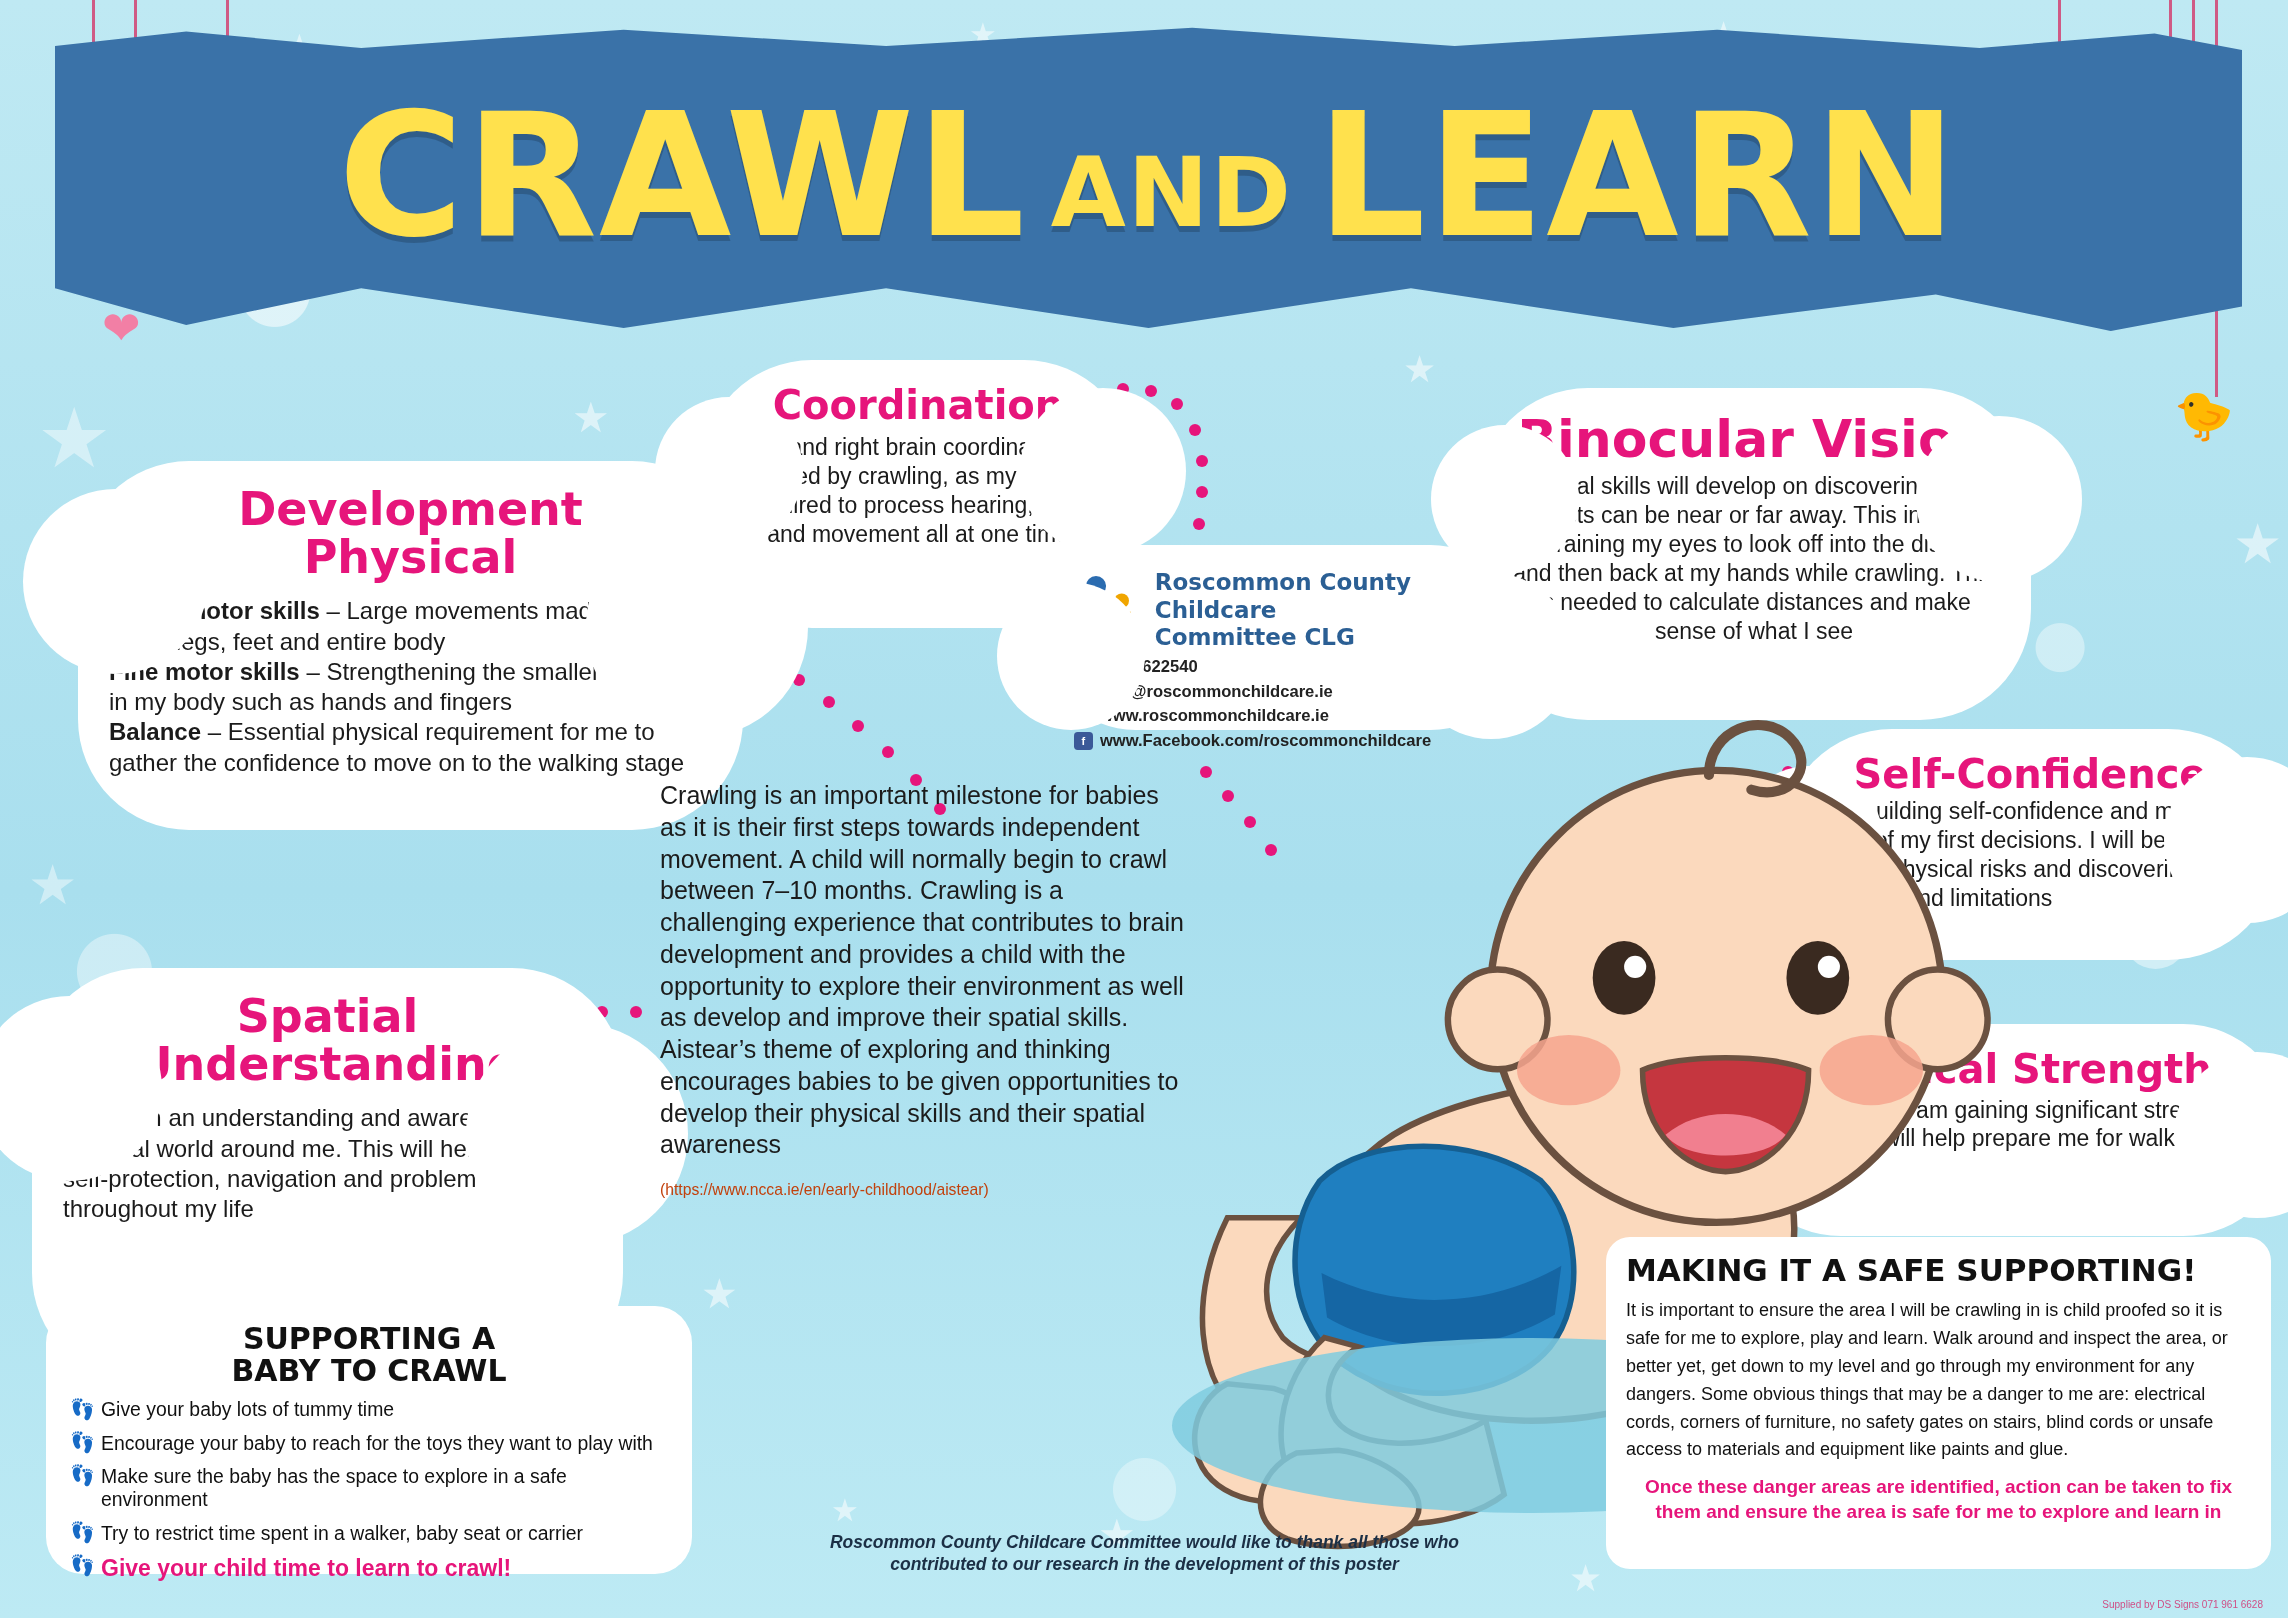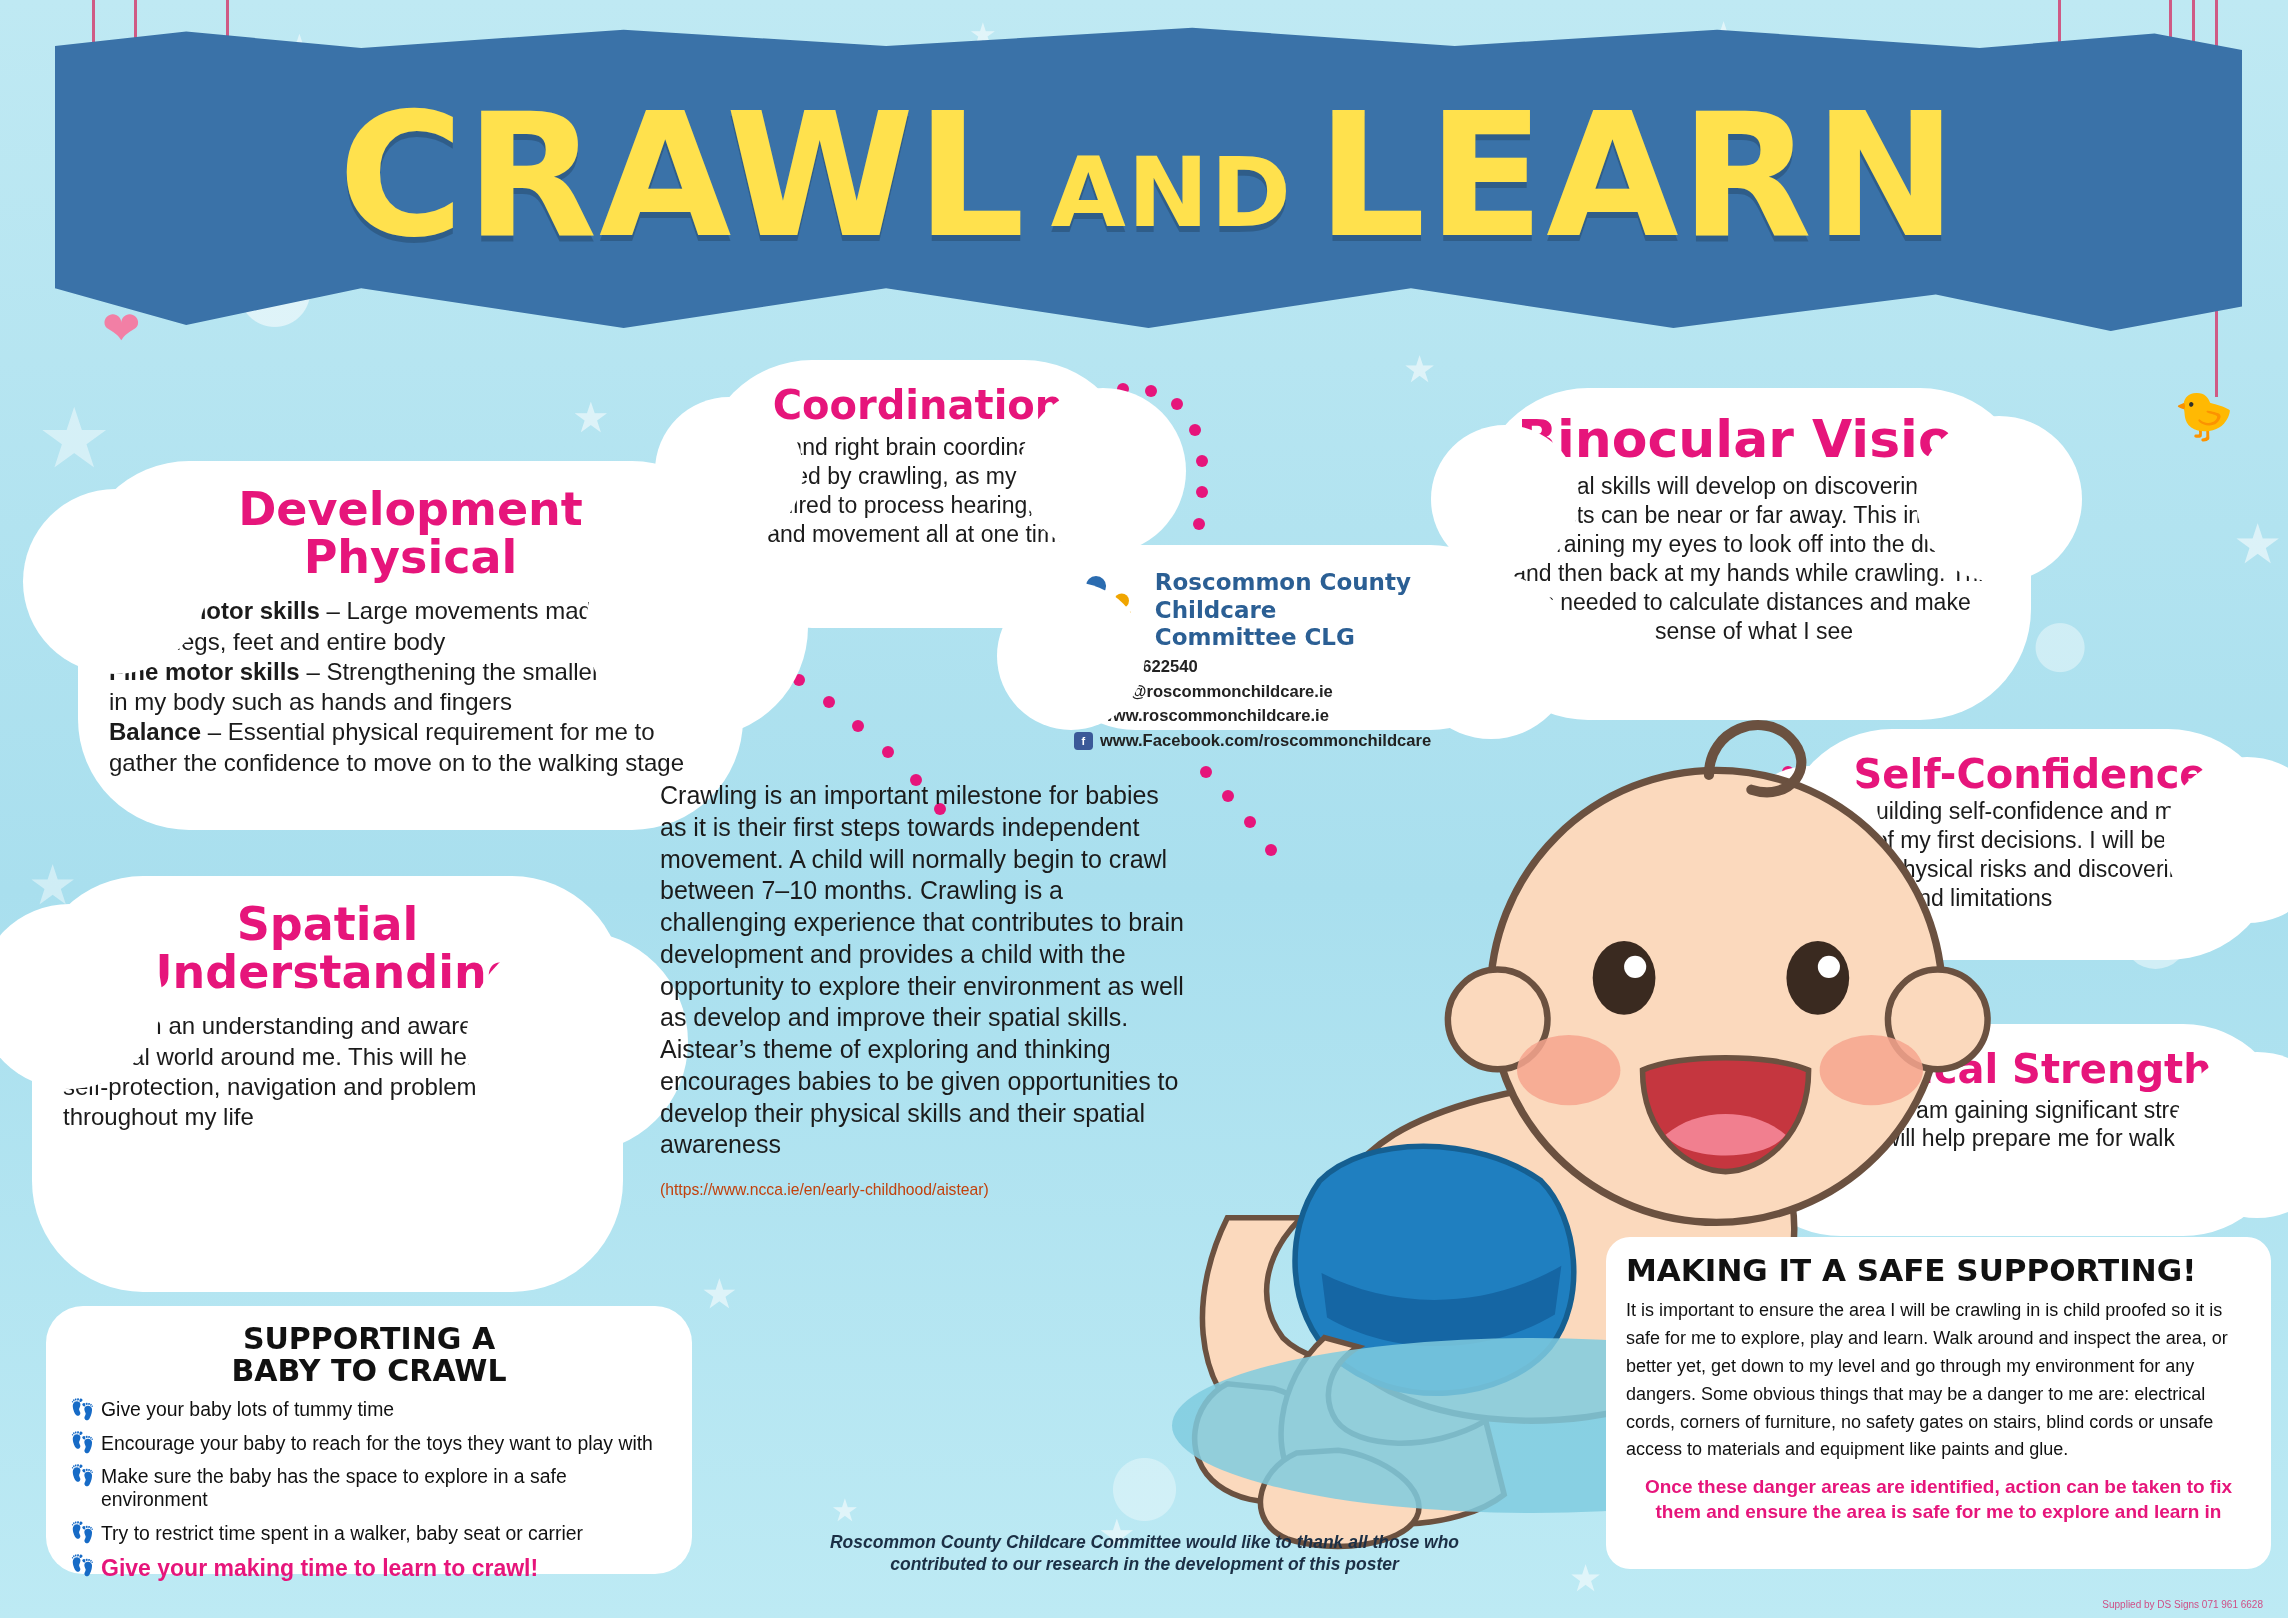--- a/index.html
+++ b/index.html
@@ -80,21 +80,21 @@
   #binocular .body-txt{text-align:center;}
 
   #physdev{left:78px;top:461px;width:665px;height:369px;}
   #physdev .title-pink{font-size:46px;margin-bottom:14.8px;}
   #physdev .body-txt{font-size:24px;}
 
   #selfconf{left:1781px;top:729px;width:498px;height:231px;}
   #selfconf .title-pink{font-size:40px;margin-bottom:2px;}
   #selfconf .body-txt{font-size:23px;}
 
-  #spatial{left:32px;top:876px;width:591px;height:416px;}
+  #spatial{left:32px;top:968px;width:591px;height:416px;}
   #spatial .title-pink{font-size:46px;margin-bottom:14.8px;}
   #spatial .body-txt{font-size:24px;}
 
   #physstr{left:1735px;top:1024px;width:554px;height:212px;}
   #physstr .title-pink{font-size:40px;margin-bottom:5.5px;}
   #physstr .body-txt{font-size:23px;text-align:center;}
 
   #contact{left:1043px;top:545px;width:480px;height:185px;}
 
   
@@ -391,21 +391,21 @@
 <div id="supporting">
   <h3>
     <span>SUPPORTING A</span><br>
     <span>BABY TO CRAWL</span>
   </h3>
   <ul>
     <li><span class="bullet">👣</span><span>Give your baby lots of tummy time</span></li>
     <li><span class="bullet">👣</span><span>Encourage your baby to reach for the toys they want to play with</span></li>
     <li><span class="bullet">👣</span><span>Make sure the baby has the space to explore in a safe environment</span></li>
     <li><span class="bullet">👣</span><span>Try to restrict time spent in a walker, baby seat or carrier</span></li>
-    <li class="last"><span class="bullet">👣</span><span>Give your making time to learn to crawl!</span></li>
+    <li class="last"><span class="bullet">👣</span><span>Give your child time to learn to crawl!</span></li>
   </ul>
 </div>
 
 <div id="safe">
   <h3>MAKING IT A SAFE SUPPORTING!</h3>
   <p>It is important to ensure the area I will be crawling in is child proofed so it is safe for me to explore, play and learn. Walk around and inspect the area, or better yet, get down to my level and go through my environment for any dangers. Some obvious things that may be a danger to me are: electrical cords, corners of furniture, no safety gates on stairs, blind cords or unsafe access to materials and equipment like paints and glue.</p>
   <p class="hi">Once these danger areas are identified, action can be taken to fix them and ensure the area is safe for me to explore and learn in</p>
 </div>
 
 <div id="credit">

